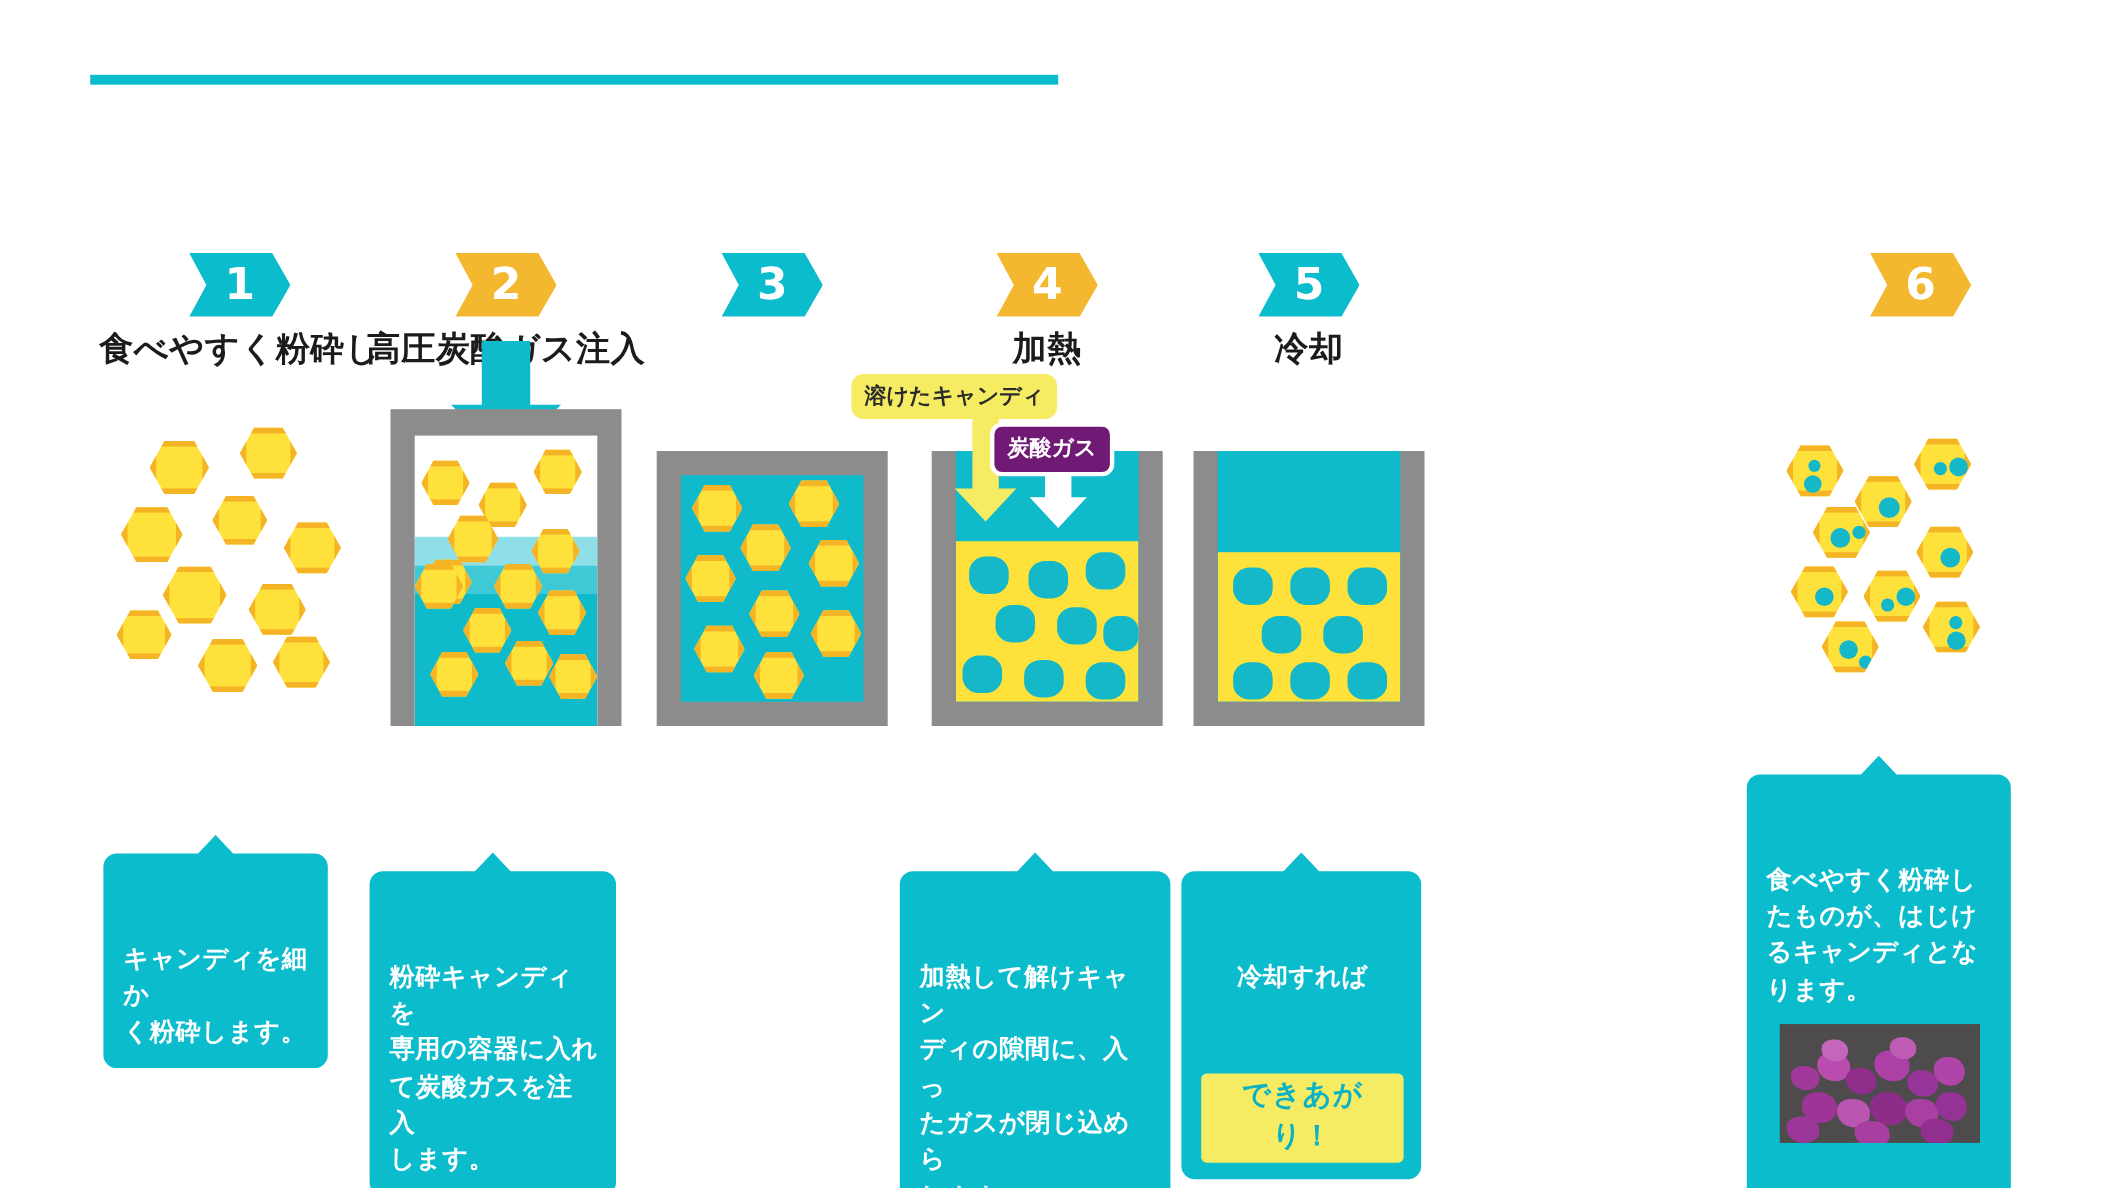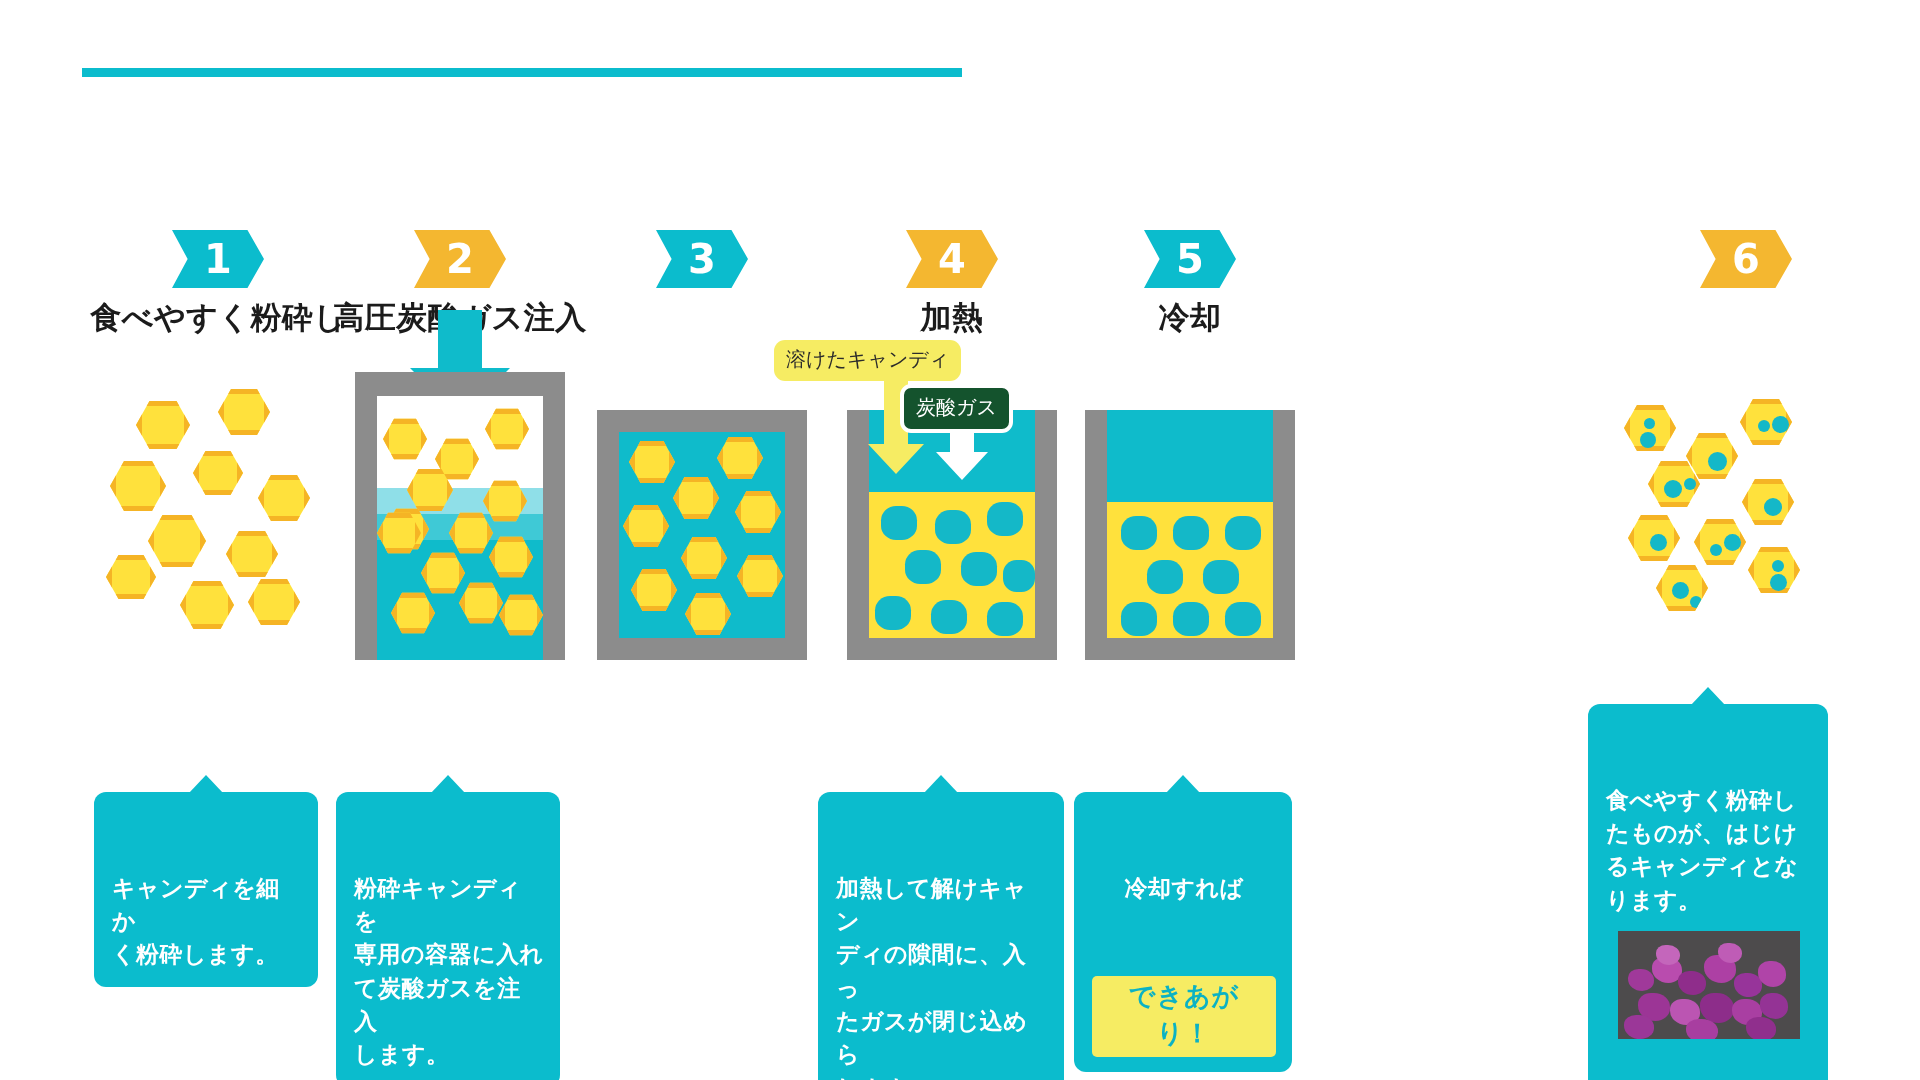--- a/index.html
+++ b/index.html
@@ -157,31 +157,31 @@
     font-size: 26px;
     letter-spacing: 1px;
     margin-top: 4px;
   }
 
   
   .callout {
     position: absolute;
     border-radius: 11px;
     font-size: 20px;
-    font-weight: 400;
+    font-weight: 700;
     padding: 6px 12px 8px 12px;
     white-space: nowrap;
     box-sizing: border-box;
   }
   .callout.yellow {
     background: #f6ec63;
     color: #2b2b2b;
   }
   .callout.teal {
-    background: #14532d;
+    background: #701a75;
     color: #ffffff;
     border: 4px solid #ffffff;
   }
 
   
   .photo {
     position: absolute;
     background: #4d4b4c;
     overflow: hidden;
   }
@@ -211,21 +211,21 @@
       <div class="hex" style="left:22px;  top:78px;  width:56px; height:52px;"></div>
       <div class="hex" style="left:105px; top:68px;  width:50px; height:46px;"></div>
       <div class="hex" style="left:170px; top:92px;  width:52px; height:48px;"></div>
       <div class="hex" style="left:60px;  top:132px; width:58px; height:54px;"></div>
       <div class="hex" style="left:138px; top:148px; width:52px; height:48px;"></div>
       <div class="hex" style="left:18px;  top:172px; width:50px; height:46px;"></div>
       <div class="hex" style="left:92px;  top:198px; width:54px; height:50px;"></div>
       <div class="hex" style="left:160px; top:196px; width:52px; height:48px;"></div>
     </div>
 
-    <div class="caption" style="left:6px; top:792px; width:224px;">
+    <div class="caption" style="left:6px; top:776px; width:204px;">
       <span class="tail"></span>
       <span>キャンディを細か
 く粉砕します。</span>
     </div>
   </div>
 
   <div class="col" style="left:330px;">
     <div class="col-head">
       <div class="badge" style="background:#f4b730;">2</div>
       <div class="step-label">高圧炭酸ガス注入</div>

